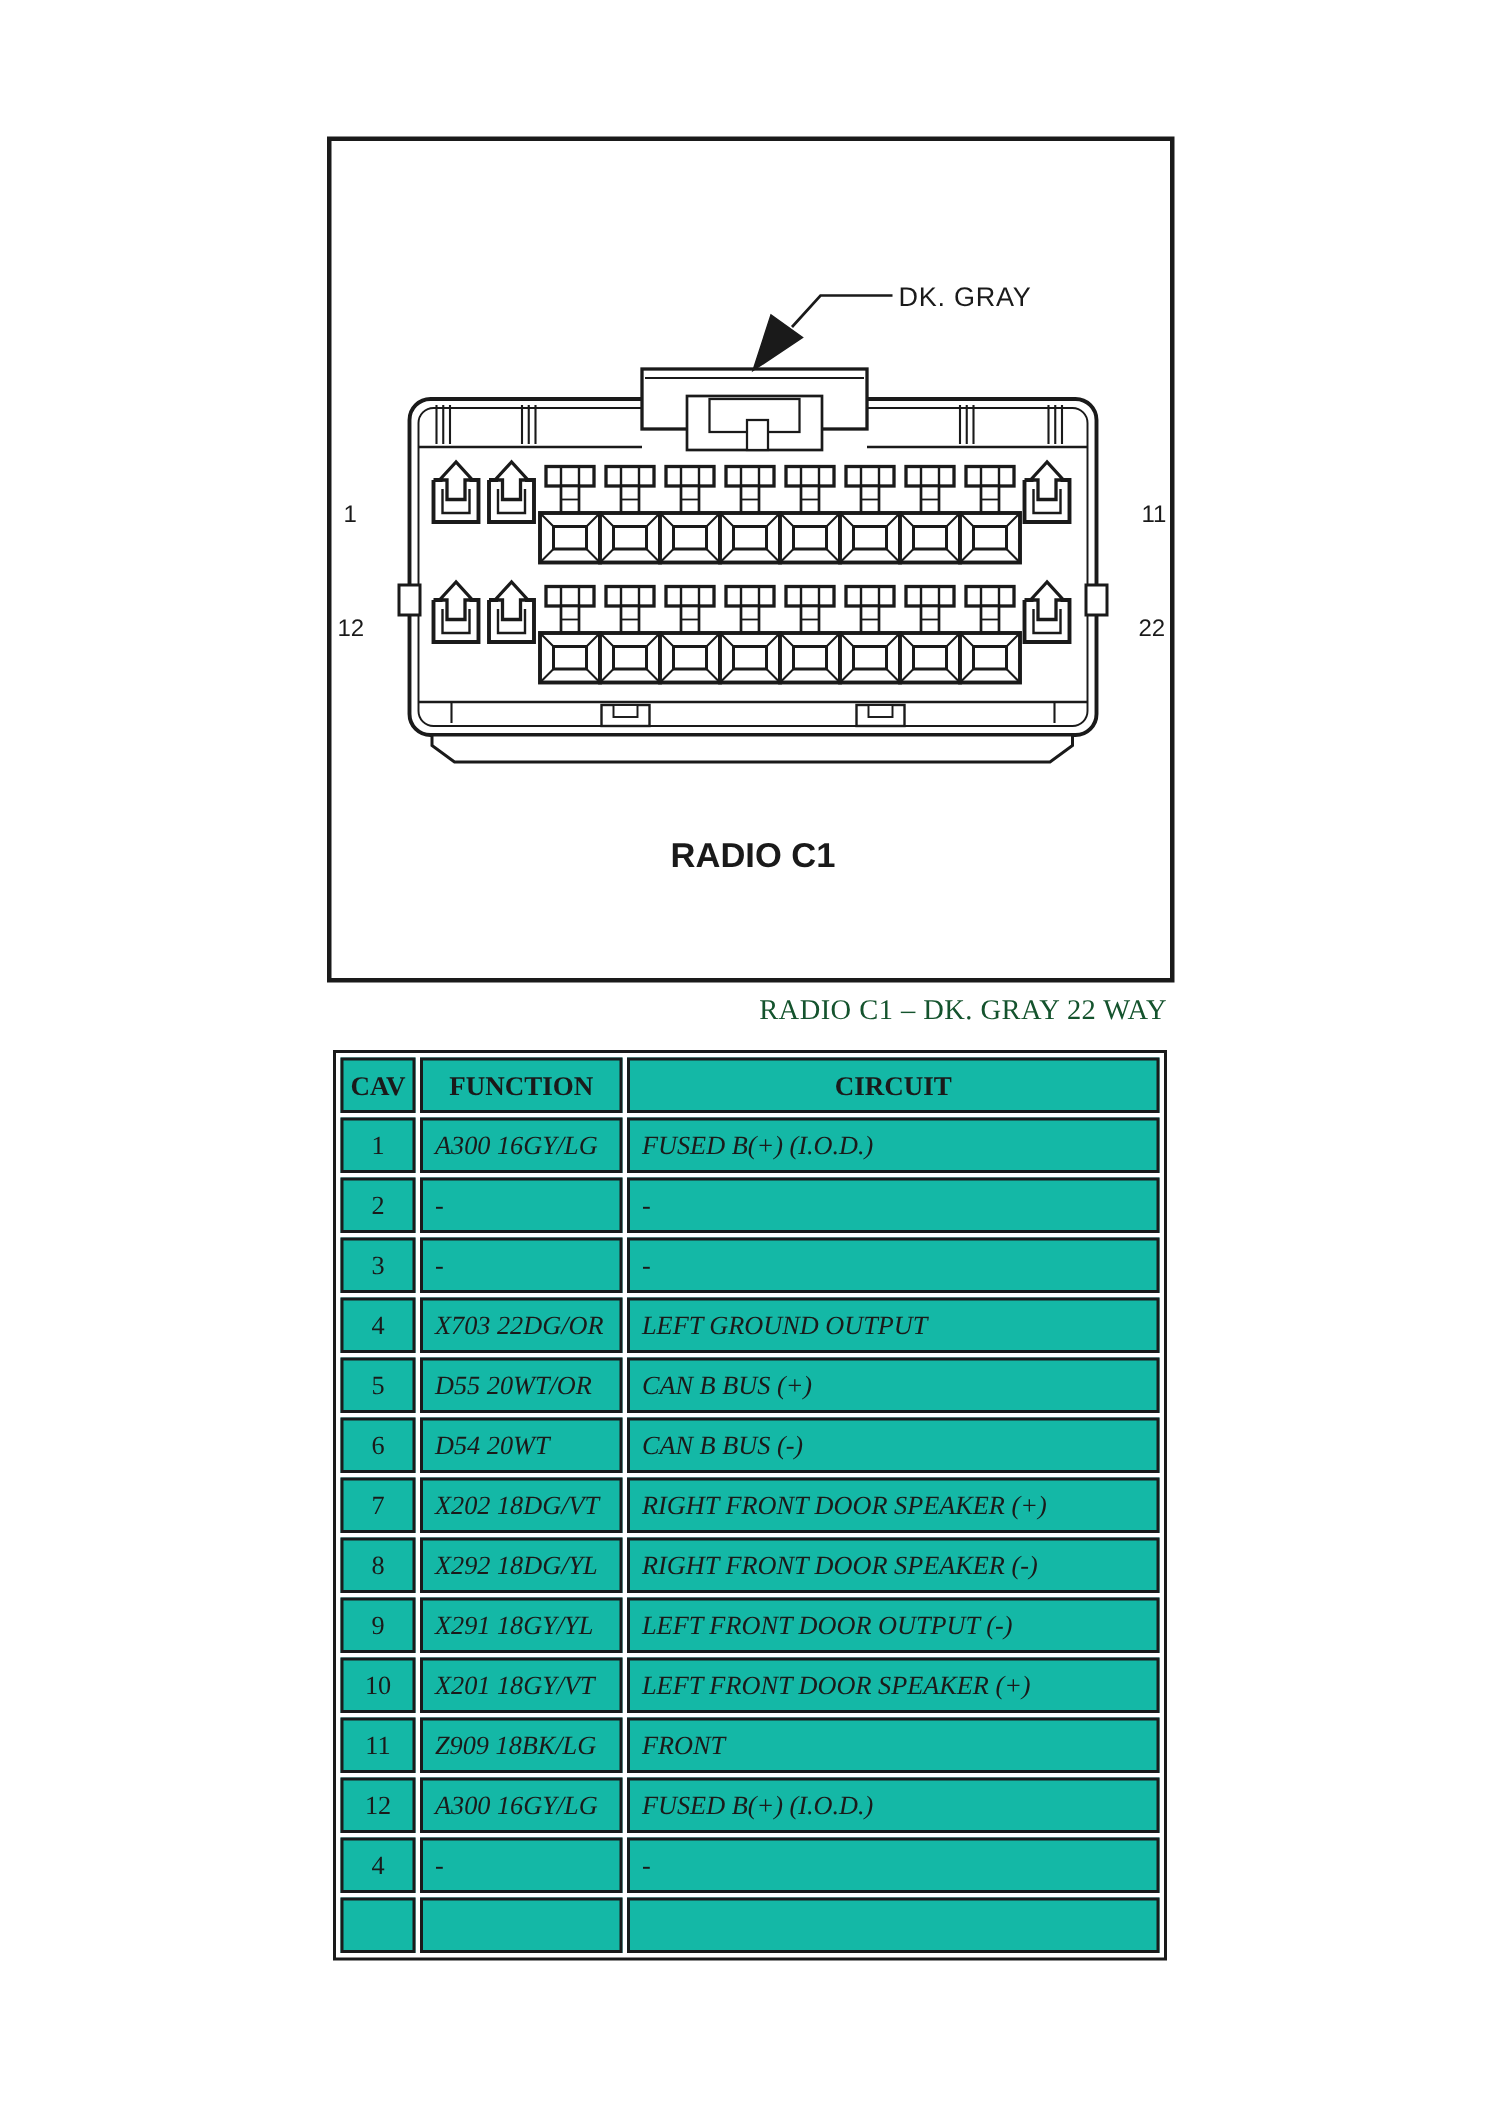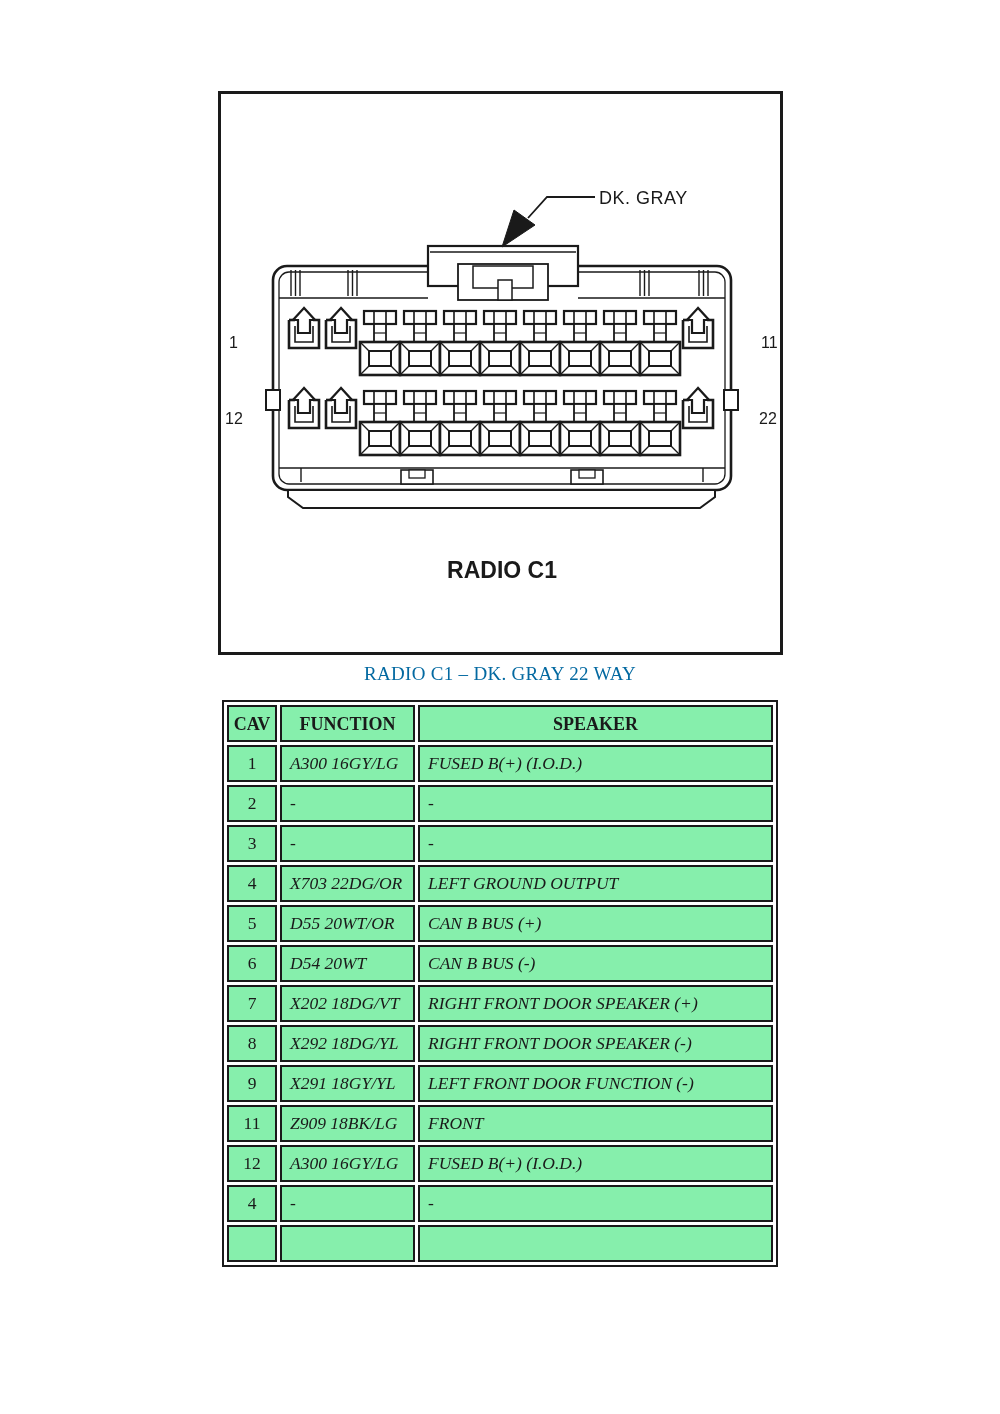--- a/index.html
+++ b/index.html
@@ -14,35 +14,35 @@
   .figure-box {
     position:absolute; left:218px; top:91px;
     width:565px; height:564px;
     border:3px solid #1a1a1a; background:#ffffff;
   }
   .figure-box svg { display:block; width:100%; height:100%; }
   .svg-sans { font-family:"Liberation Sans", sans-serif; }
   
   .caption {
     position:absolute; left:222px; top:663px; width:556px;
-    text-align:center; font-size:19px; letter-spacing:.3px;
-    color:#0369a1;
+    text-align:right; font-size:19px; letter-spacing:.3px;
+    color:#14532d;
   }
   
   .table-wrap {
     position:absolute; left:222px; top:700px;
     width:556px; height:620px; overflow:hidden;
   }
   table.pinout {
     width:556px; table-layout:fixed;
     border-collapse:separate; border-spacing:3px;
     border:2px solid #1a1a1a; background:#ffffff;
   }
   table.pinout th, table.pinout td {
-    border:2px solid #1a1a1a; background:#86efac;
+    border:2px solid #1a1a1a; background:#14b8a6;
     height:37px; font-size:17.5px; line-height:1;
     vertical-align:middle; overflow:hidden; white-space:nowrap;
   }
   table.pinout th {
     font-size:18px; font-weight:bold; text-align:center; padding:0;
   }
   td.cav { text-align:center; padding:0; }
   td.circuit, td.func { text-align:left; padding:0 0 0 8px;font-style:italic; }
 </style>
 </head>
@@ -152,21 +152,21 @@
     <table class="pinout">
       <colgroup>
         <col style="width:50px">
           <col style="width:135px">
           <col>
       </colgroup>
       <thead>
         <tr>
           <th>CAV</th>
           <th>FUNCTION</th>
-          <th>SPEAKER</th>
+          <th>CIRCUIT</th>
         </tr>
       </thead>
       <tbody>
         <tr>
             <td class="cav">1</td>
             <td class="circuit">A300 16GY/LG</td>
             <td class="func">FUSED B(+) (I.O.D.)</td>
           </tr>
           <tr>
             <td class="cav">2</td>
@@ -199,21 +199,26 @@
             <td class="func">RIGHT FRONT DOOR SPEAKER (+)</td>
           </tr>
           <tr>
             <td class="cav">8</td>
             <td class="circuit">X292 18DG/YL</td>
             <td class="func">RIGHT FRONT DOOR SPEAKER (-)</td>
           </tr>
           <tr>
             <td class="cav">9</td>
             <td class="circuit">X291 18GY/YL</td>
-            <td class="func">LEFT FRONT DOOR FUNCTION (-)</td>
+            <td class="func">LEFT FRONT DOOR OUTPUT (-)</td>
+          </tr>
+          <tr>
+            <td class="cav">10</td>
+            <td class="circuit">X201 18GY/VT</td>
+            <td class="func">LEFT FRONT DOOR SPEAKER (+)</td>
           </tr>
           <tr>
             <td class="cav">11</td>
             <td class="circuit">Z909 18BK/LG</td>
             <td class="func">FRONT</td>
           </tr>
           <tr>
             <td class="cav">12</td>
             <td class="circuit">A300 16GY/LG</td>
             <td class="func">FUSED B(+) (I.O.D.)</td>

